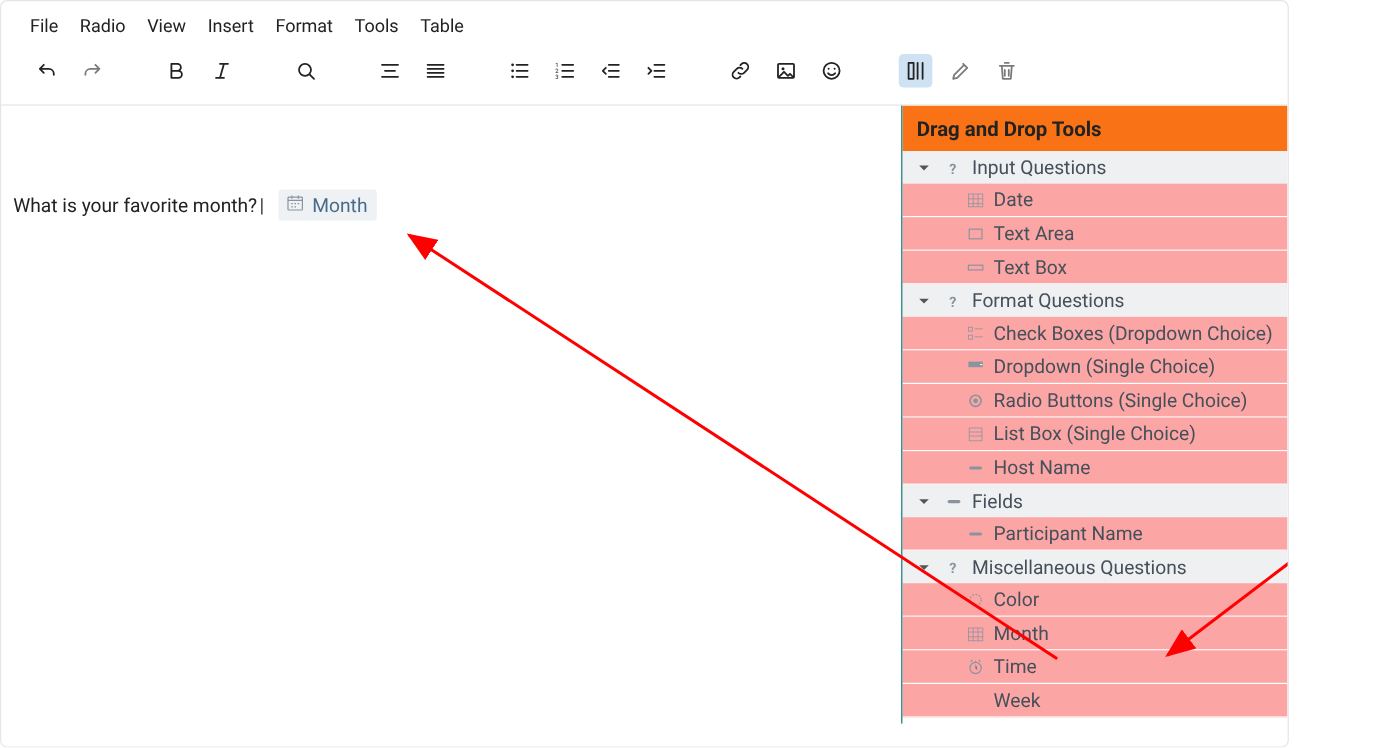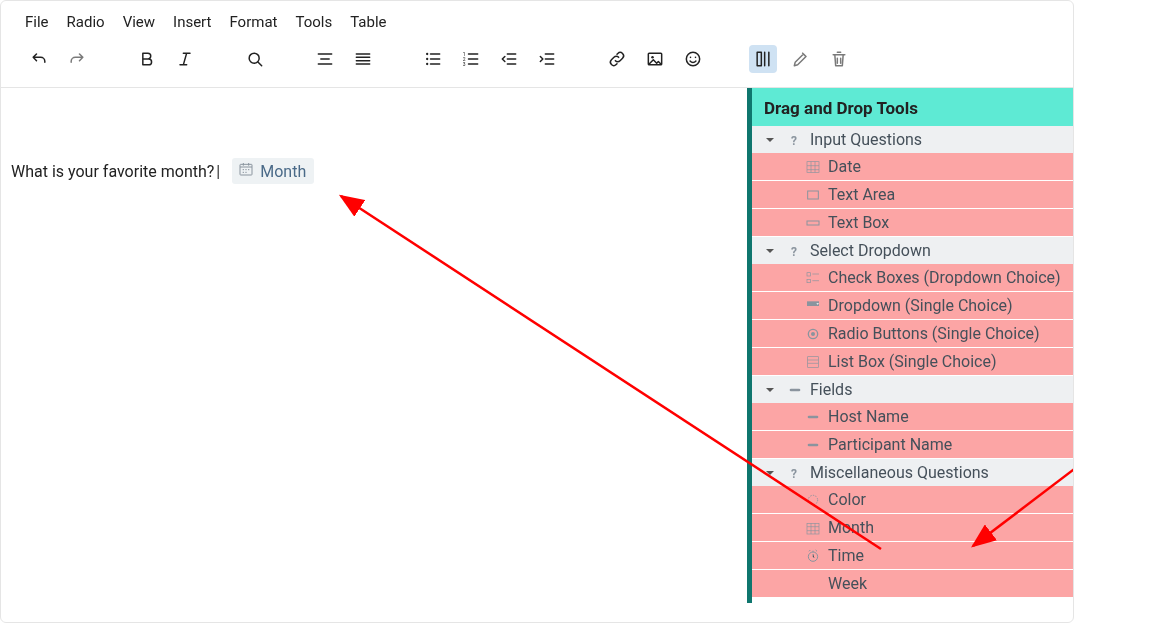--- a/index.html
+++ b/index.html
@@ -46,21 +46,21 @@
   
   .main {
     display: flex;
     height: calc(100% - 105px);
     border-top: 1px solid #e5e5e5;
   }
   .editor {
     flex: 1;
     padding: 70px 10px 10px 10px;
     position: relative;
-    border-right: 5px solid #0f766e;
+    border-right: 1px solid #0f766e;
     font-size: 16px;
   }
   .editor-line { display: flex; align-items: center; }
   .cursor { color:#333; margin-left:2px; margin-right:4px; }
   .month-pill {
     background: #eef2f4;
     border-radius: 3px;
     padding: 3px 8px 3px 6px;
     display: inline-flex;
     align-items: center;
@@ -69,21 +69,21 @@
     margin-left: 8px;
   }
   .month-pill svg { width: 16px; height: 16px; }
   
   .sidebar { width: 321px; overflow-y:auto; }
   .sidebar h3 {
     margin: 0;
     padding: 10px 12px 8px 12px;
     font-size: 17px;
     font-weight: 700;
-    background: #5eead4;
+    background: #f97316;
   }
   .tree-row {
     display: flex;
     align-items: center;
     gap: 6px;
     padding: 4px 6px;
     font-size: 16px;
     color: #45505a;
   }
   .tree-row.group {
@@ -302,21 +302,21 @@
         <span class="caret">
             <svg viewBox="0 0 10 10">
               <path d="M1 3l4 4 4-4" fill="#555"></path>
             </svg>
           </span>
         <span class="tree-icon">
             <svg viewBox="0 0 24 24">
               <text x="6" y="19" font-size="18" font-weight="700" fill="#8a949e">?</text>
             </svg>
           </span>
-        <span>Select Dropdown</span>
+        <span>Format Questions</span>
       </div>
       <div class="tree-row item">
         <span class="tree-icon">
             <svg viewBox="0 0 24 24">
               <rect x="3" y="4" width="5" height="5" fill="none" stroke="#8a949e"></rect>
               <rect x="3" y="14" width="5" height="5" fill="none" stroke="#8a949e"></rect>
               <path stroke="#8a949e" d="M11 6h10M11 16h10"></path>
             </svg>
           </span>
         <span>Check Boxes (Dropdown Choice)</span>
@@ -342,40 +342,40 @@
       <div class="tree-row item">
         <span class="tree-icon">
             <svg viewBox="0 0 24 24">
               <rect x="4" y="4" width="16" height="16" fill="none" stroke="#8a949e"></rect>
               <path stroke="#8a949e" d="M4 9h16M4 14h16"></path>
             </svg>
           </span>
         <span>List Box (Single Choice)</span>
       </div>
 
+      <div class="tree-row item">
+        <span class="tree-icon">
+            <svg viewBox="0 0 24 24">
+              <rect x="4" y="10" width="16" height="4" rx="2" fill="#8a949e"></rect>
+            </svg>
+          </span>
+        <span>Host Name</span>
+      </div>
       <div class="tree-row group">
         <span class="caret">
             <svg viewBox="0 0 10 10">
               <path d="M1 3l4 4 4-4" fill="#555"></path>
             </svg>
           </span>
         <span class="tree-icon">
             <svg viewBox="0 0 24 24">
               <rect x="4" y="10" width="16" height="4" rx="2" fill="#8a949e"></rect>
             </svg>
           </span>
         <span>Fields</span>
-      </div>
-      <div class="tree-row item">
-        <span class="tree-icon">
-            <svg viewBox="0 0 24 24">
-              <rect x="4" y="10" width="16" height="4" rx="2" fill="#8a949e"></rect>
-            </svg>
-          </span>
-        <span>Host Name</span>
       </div>
       <div class="tree-row item">
         <span class="tree-icon">
             <svg viewBox="0 0 24 24">
               <rect x="4" y="10" width="16" height="4" rx="2" fill="#8a949e"></rect>
             </svg>
           </span>
         <span>Participant Name</span>
       </div>
 

